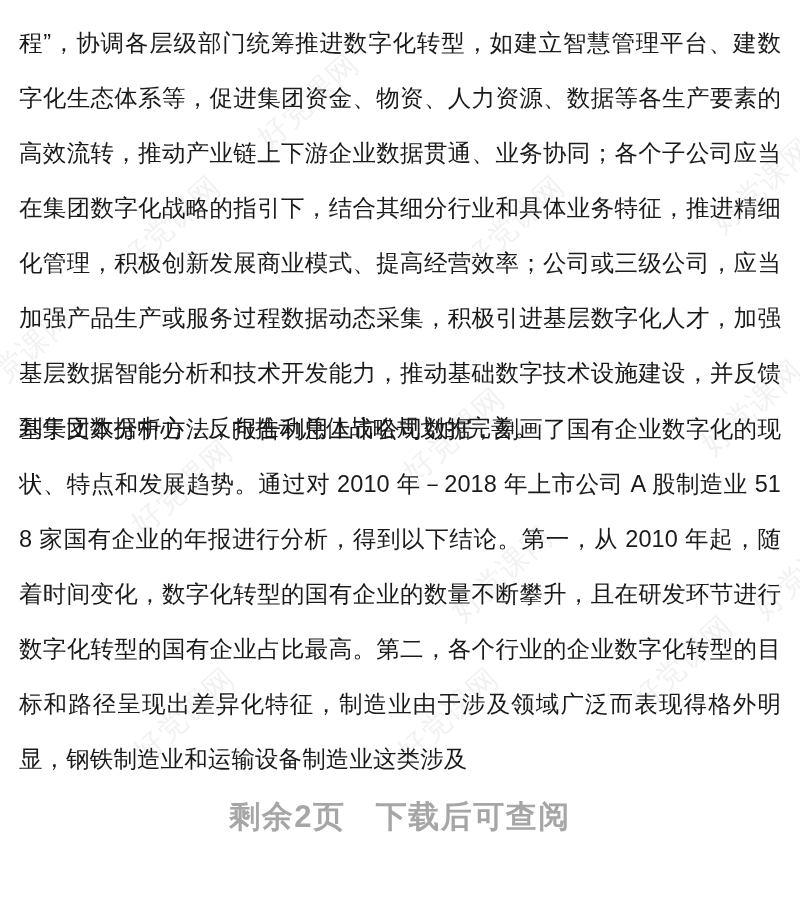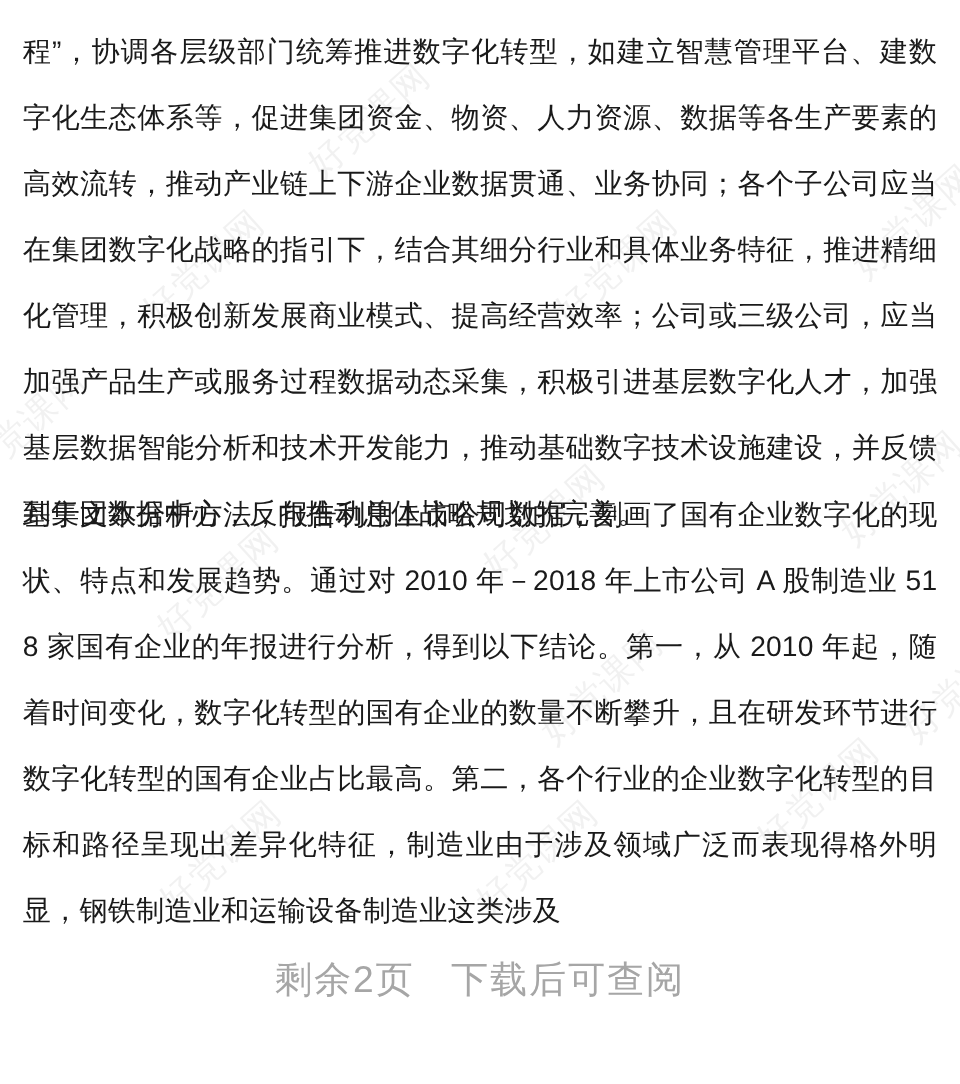--- a/index.html
+++ b/index.html
@@ -74,20 +74,21 @@
   }
 
   
   #footer-notice {
     position: absolute;
     left: 0;
     top: 795px;
     width: 800px;
     text-align: center;
     z-index: 3;
+    font-weight: bold;
   }
   #footer-notice .notice-text {
     display: inline-block;
     font-size: 31px;
     line-height: 44px;
     color: #a6a6a6;
     letter-spacing: 1.5px;
     white-space: pre;
   }
   #bottom-mask {

